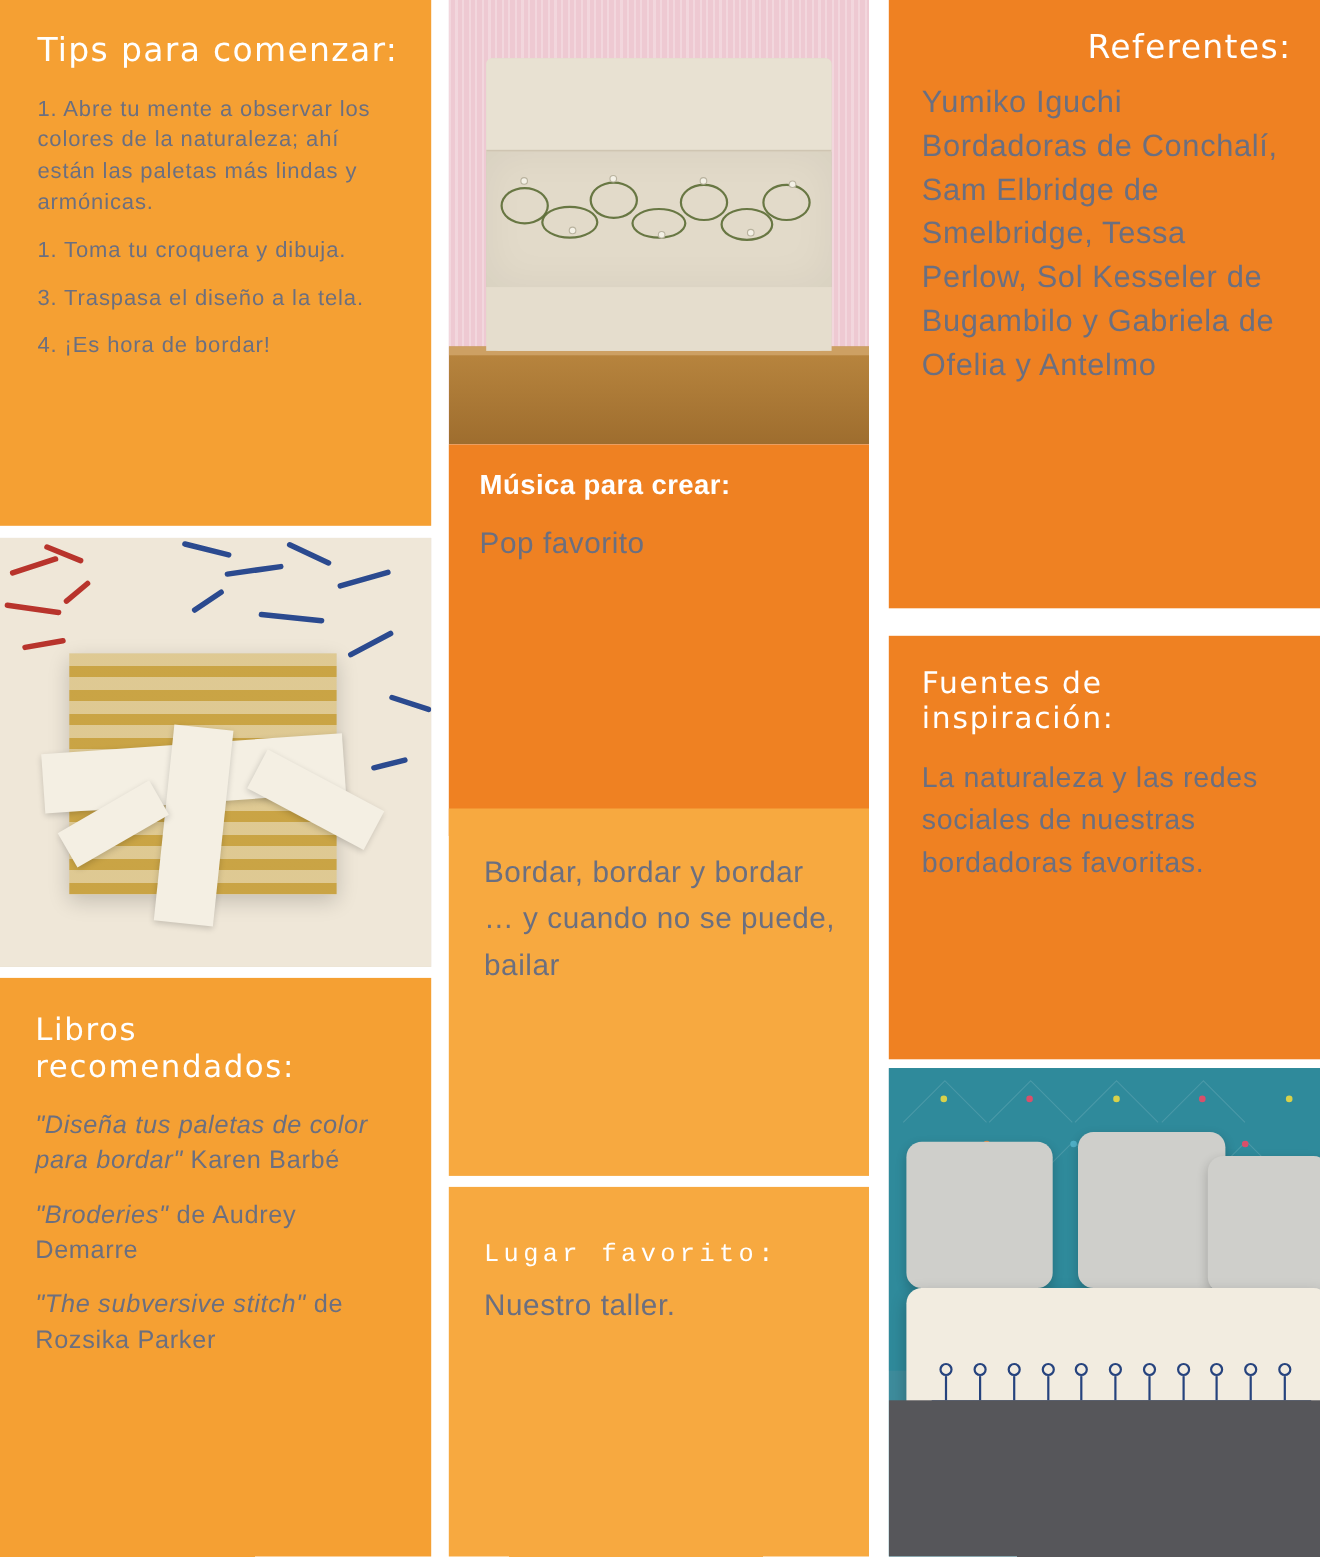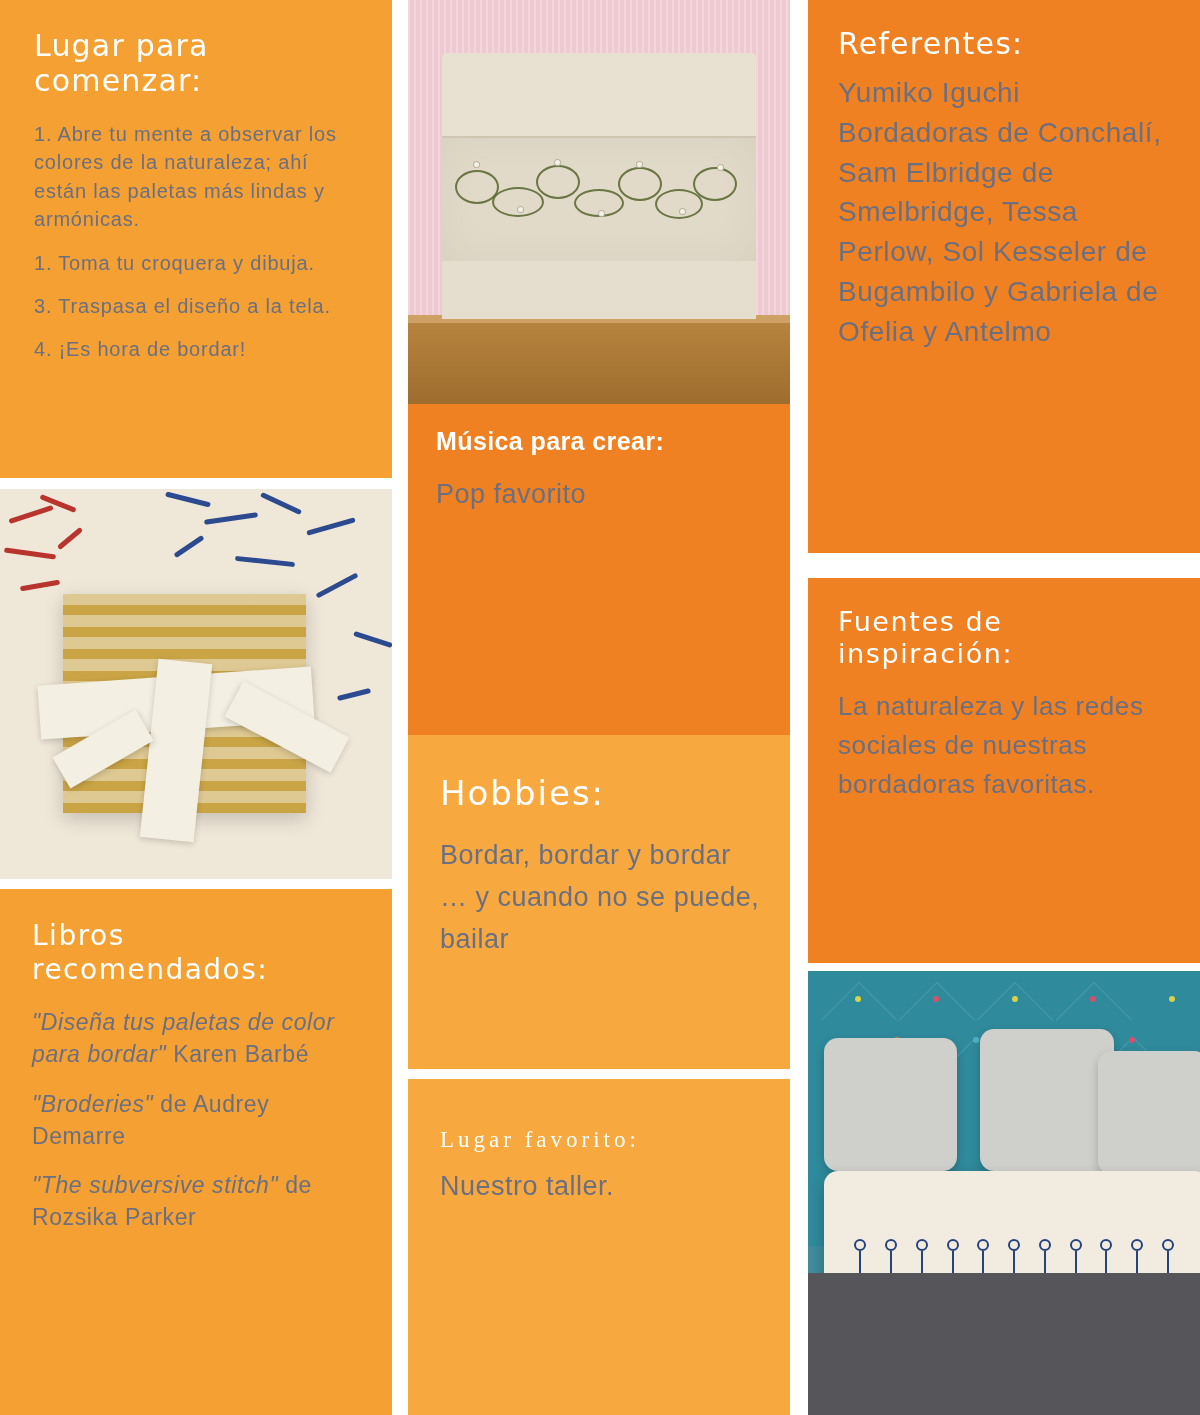--- a/index.html
+++ b/index.html
@@ -120,40 +120,41 @@
   #lugar-card {
     left: 408px; top: 1079px; width: 382px; height: 336px;
     background: #f7a940;
     padding: 48px 28px 20px 32px;
   }
   .lugar-title {
     font-size: 23px;
     color: #ffffff;
     letter-spacing: 4px;
     margin-bottom: 18px;
-    font-family: Liberation Serif, serif;
+    font-family: Liberation Mono, monospace;
   }
   .lugar-body {
     font-size: 27px;
     color: #6b6f80;
     letter-spacing: 0.5px;
   }
 
   
   #referentes-card {
     left: 808px; top: 0; width: 392px; height: 553px;
     background: #ef8122;
     padding: 26px 26px 16px 30px;
   }
   .referentes-title {
     font-size: 30px;
     color: #ffffff;
     letter-spacing: 1.2px;
     margin-bottom: 12px;
     font-family: "DejaVu Sans", sans-serif;
+    text-align: right;
   }
   .referentes-body {
     font-size: 28px;
     line-height: 1.42;
     color: #6b6f80;
     letter-spacing: 0.6px;
   }
 
   #fuentes-card {
     left: 808px; top: 578px; width: 392px; height: 385px;
@@ -232,21 +233,21 @@
 
   .bar-red { position:absolute; background:#b8342c; height:5px; border-radius:3px; }
   .bar-blue { position:absolute; background:#2b4a8f; height:5px; border-radius:3px; }
 </style>
 </head>
 <body>
 
 <div class="canvas">
 
   <div class="card" id="tips-card">
-    <div class="tips-title">Lugar para comenzar:</div>
+    <div class="tips-title">Tips para comenzar:</div>
     <div class="tips-item">1. Abre tu mente a observar los colores de la naturaleza; ahí están las paletas más lindas y armónicas.</div>
     <div class="tips-item">1. Toma tu croquera y dibuja.</div>
     <div class="tips-item">3. Traspasa el diseño a la tela.</div>
     <div class="tips-item">4. ¡Es hora de bordar!</div>
   </div>
 
   <div class="card" id="swatch-photo">
     <div class="photo">
       <div class="sw-bg"></div>
 
@@ -321,21 +322,20 @@
       </div>
     </div>
   </div>
 
   <div class="card" id="musica-card">
     <div class="musica-title">Música para crear:</div>
     <div class="musica-body">Pop favorito</div>
   </div>
 
   <div class="card" id="hobbies-card">
-    <div class="hobbies-title">Hobbies:</div>
     <div class="hobbies-body">Bordar, bordar y bordar … y cuando no se puede, bailar</div>
   </div>
 
   <div class="card" id="lugar-card">
     <div class="lugar-title">Lugar  favorito:</div>
     <div class="lugar-body">Nuestro taller.</div>
   </div>
 
   <div class="card" id="referentes-card">
     <div class="referentes-title">Referentes:</div>

